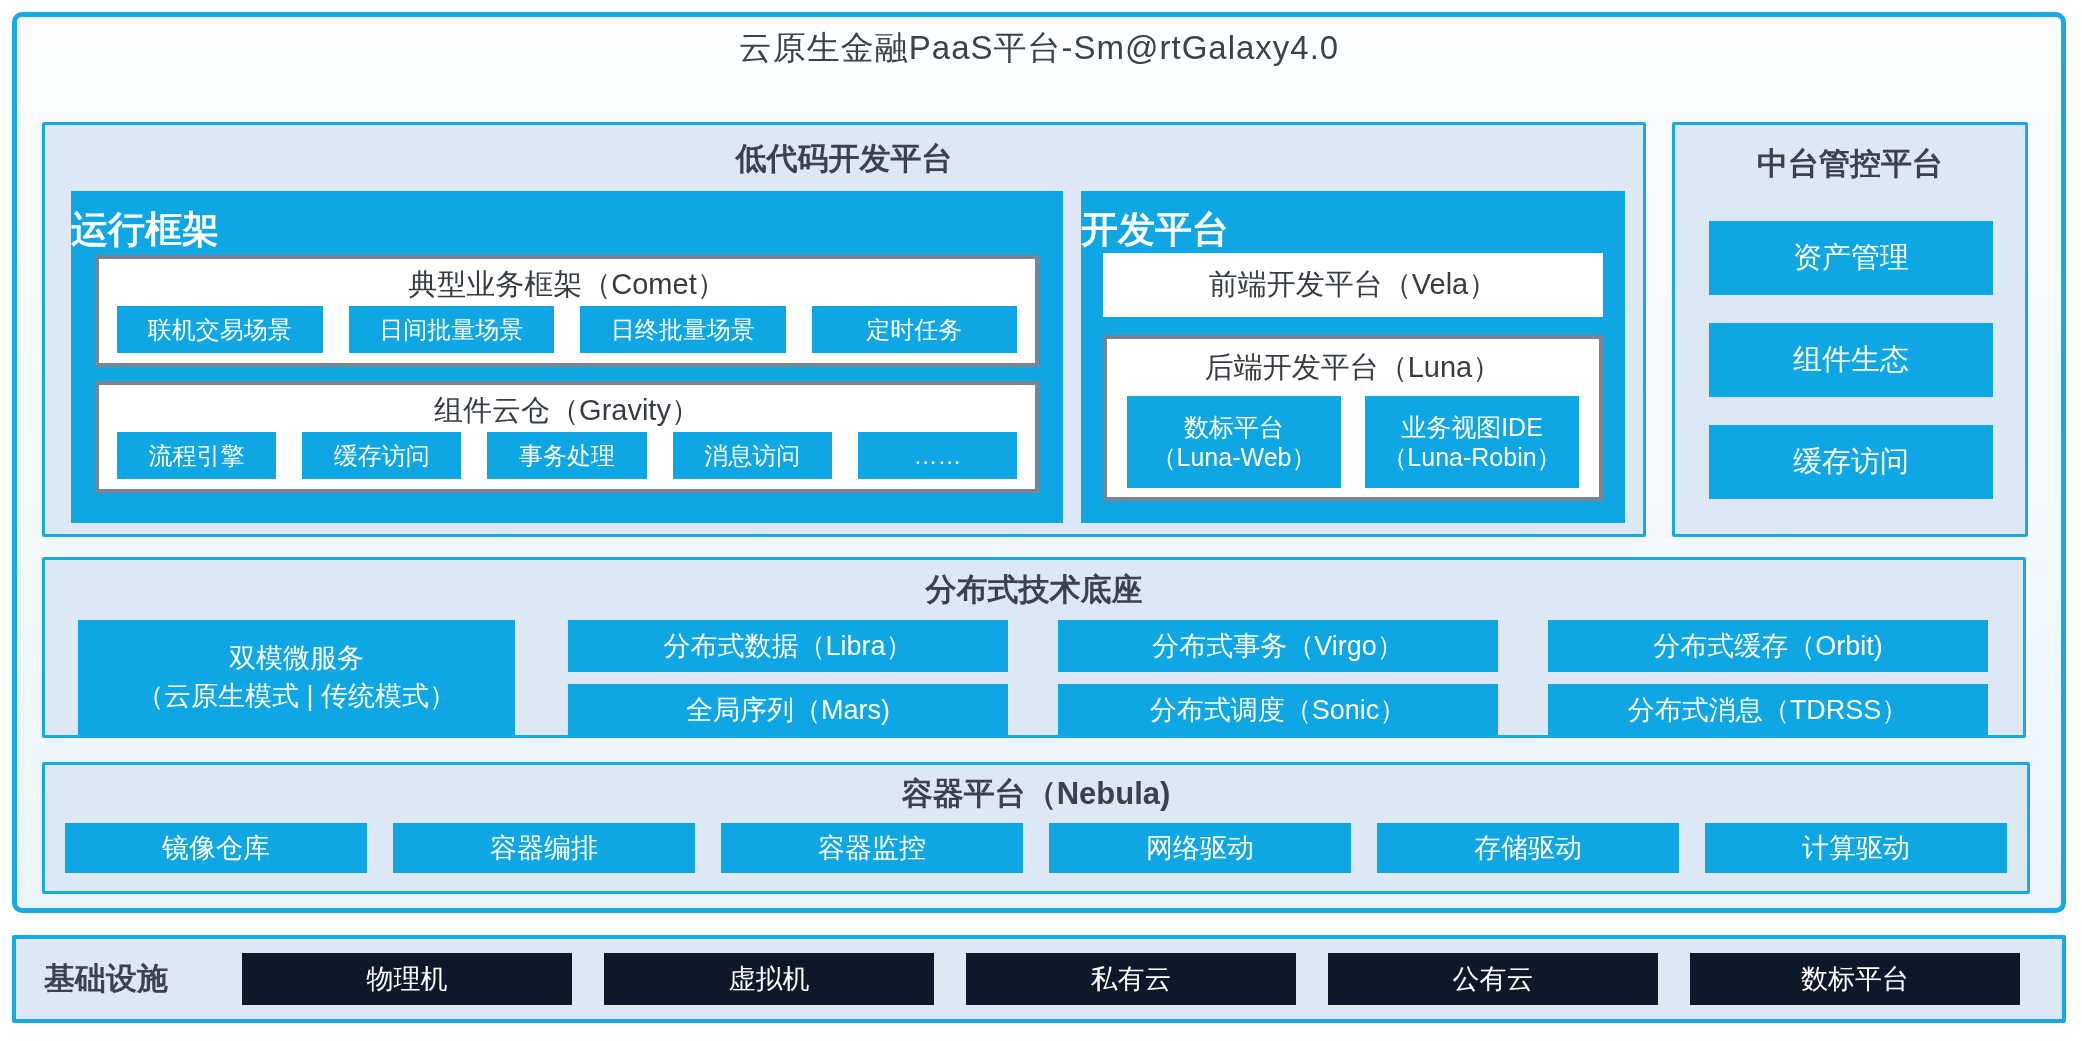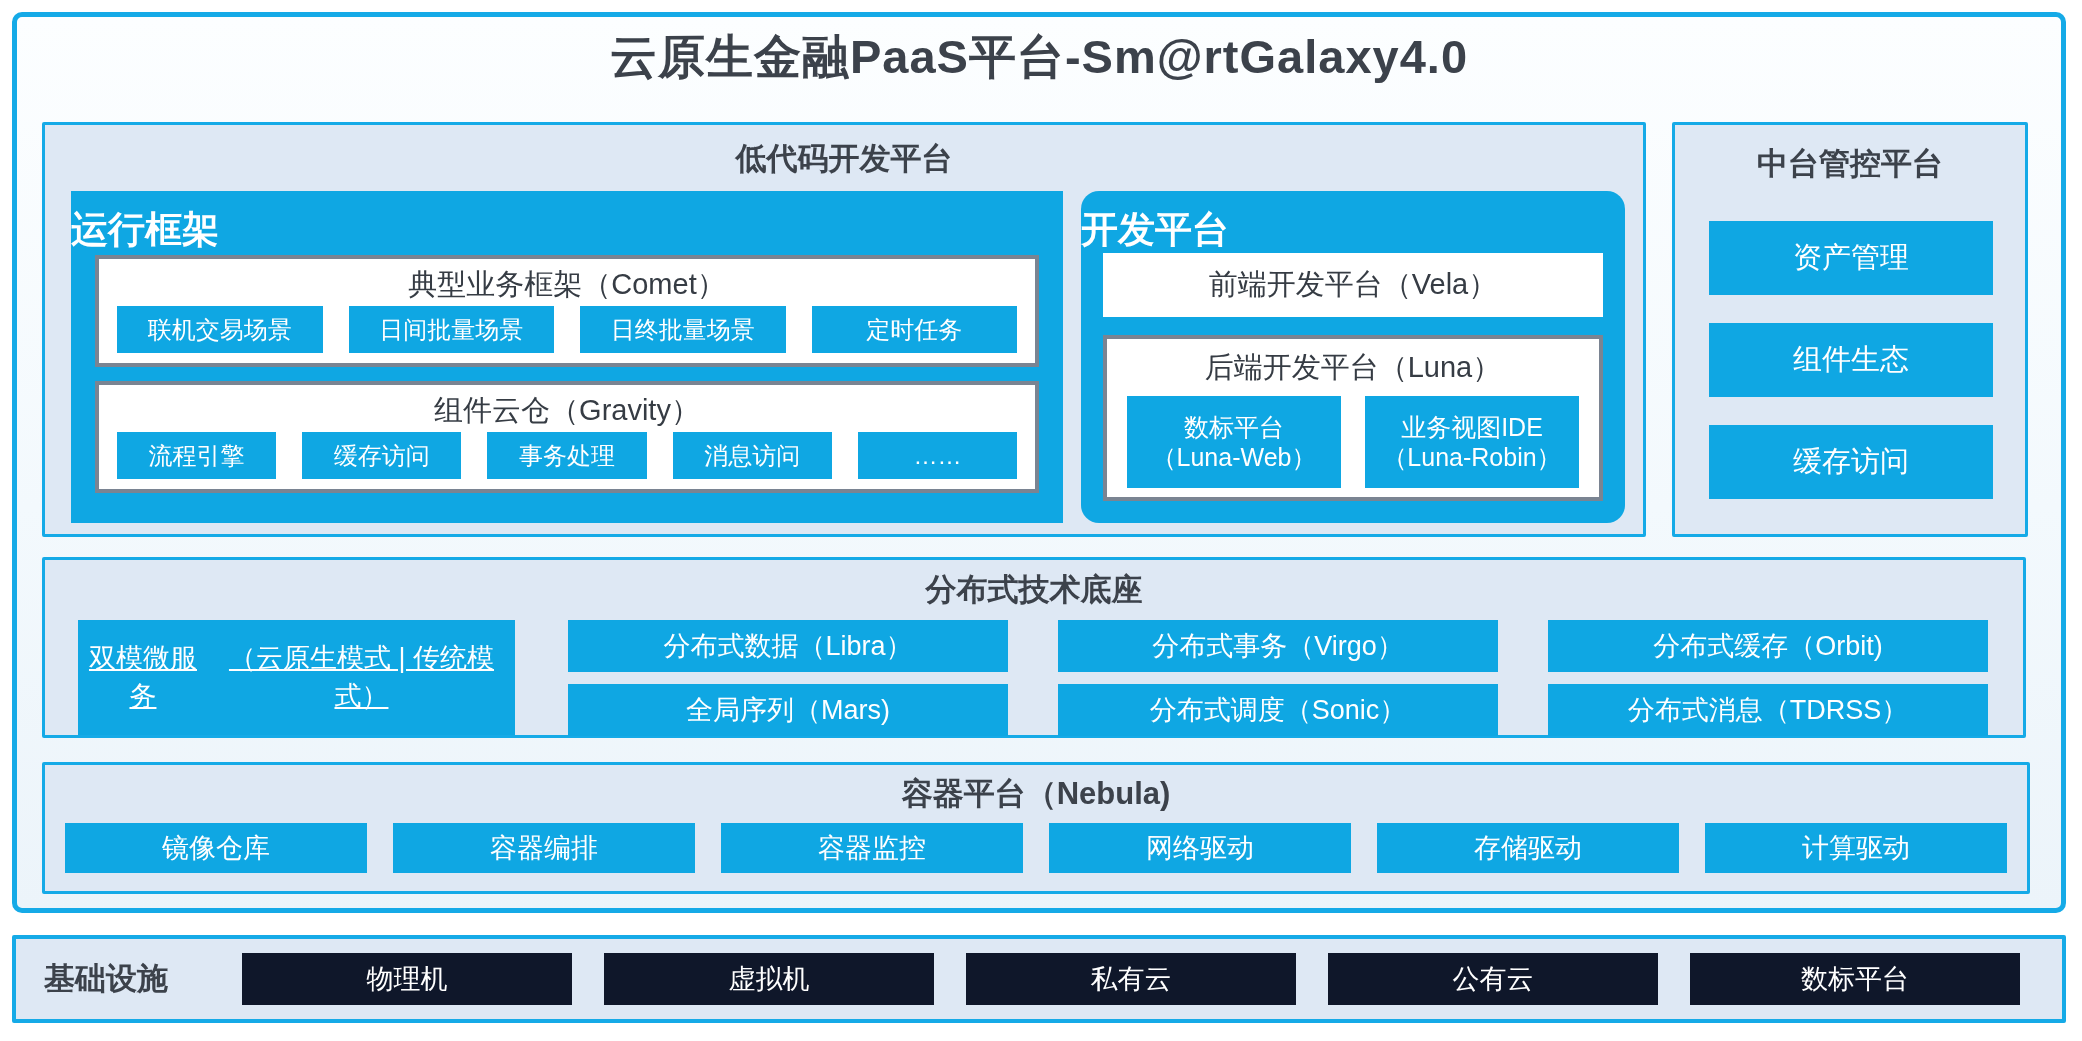--- a/index.html
+++ b/index.html
@@ -5,31 +5,31 @@
   * { margin:0; padding:0; box-sizing:border-box; }
   body { background:#ffffff; font-family:"Liberation Sans", sans-serif; }
   .stage { position:relative; width:2082px; height:1041px; background:#ffffff; overflow:hidden; }
 
   
   .main-frame { position:absolute; left:12px; top:12px; width:2054px; height:901px;
     border:5px solid #15aae7; border-radius:10px;
     background:linear-gradient(180deg,#fcfeff 0%,#f3f9fd 55%,#ecf4fa 100%); }
 
   .diagram-title { position:absolute; left:12px; top:26px; width:2054px; text-align:center;
-    font-size:47px; font-weight:bold; color:#3c424b; letter-spacing:1px; }
+    font-size:33px; font-weight:normal; color:#3c424b; letter-spacing:1px; }
 
   .sec { position:absolute; background:#dee8f4; border:3px solid #15aae7; border-radius:2px; }
   .sec-title { text-align:center; font-size:31px; font-weight:bold; color:#3c424b; }
 
   
   #lowcode { left:42px; top:122px; width:1604px; height:415px; }
   #lowcode .sec-title { margin-top:13px; }
   .panel { position:absolute; top:66px; height:332px; background:#0fa7e3; }
   #runtime-panel { left:26px;  width:992px; }
-  #dev-panel     { left:1036px; width:544px;border-radius:18px; }
+  #dev-panel     { left:1036px; width:544px; }
   .panel-title { color:#ffffff; font-size:37px; font-weight:bold; padding-top:14px; }
 
   .wbox { position:absolute; background:#ffffff; }
   .wbox.bordered { border:4px solid #7a8492; }
   .wb-title { text-align:center; font-size:29px; color:#363c44; margin-top:6px; }
 
   #comet-box   { left:24px; top:64px;  width:944px; height:112px; }
   #gravity-box { left:24px; top:190px; width:944px; height:112px; }
   .btn-row { position:absolute; left:18px; right:18px; top:47px; height:47px; display:flex; gap:26px; }
   .blue-btn { flex:1; background:#0fa7e3; color:#ffffff; font-size:24px;
@@ -47,21 +47,21 @@
   #midctrl .sec-title { margin-top:18px; }
   .mid-btn { position:absolute; left:34px; width:284px; height:74px; background:#0fa7e3; color:#fff;
     font-size:29px; display:flex; align-items:center; justify-content:center; }
   #mid-btn-0 { top:96px; } #mid-btn-1 { top:198px; } #mid-btn-2 { top:300px; }
 
   
   #distributed { left:42px; top:557px; width:1984px; height:181px; }
   #distributed .sec-title { margin-top:9px; }
   .dist-box { position:absolute; background:#0fa7e3; color:#fff; font-size:27px;
     display:flex; align-items:center; justify-content:center; text-align:center; }
-  #dual-box { left:33px; top:60px; width:437px; height:115px; flex-direction:row; line-height:1.4;text-decoration:underline; }
+  #dual-box { left:33px; top:60px; width:437px; height:115px; flex-direction:column; line-height:1.4; }
   .dist-col0 { left:523px; }  .dist-col1 { left:1013px; } .dist-col2 { left:1503px; }
   .dist-top { top:60px; width:440px; height:52px; }
   .dist-bottom { top:124px; width:440px; height:52px; }
 
   
   #containerp { left:42px; top:762px; width:1988px; height:132px; }
   #containerp .sec-title { margin-top:8px; }
   #containerp .btn-row { top:58px; height:50px; left:20px; right:20px; gap:26px; }
   #containerp .blue-btn { font-size:27px; }
 

